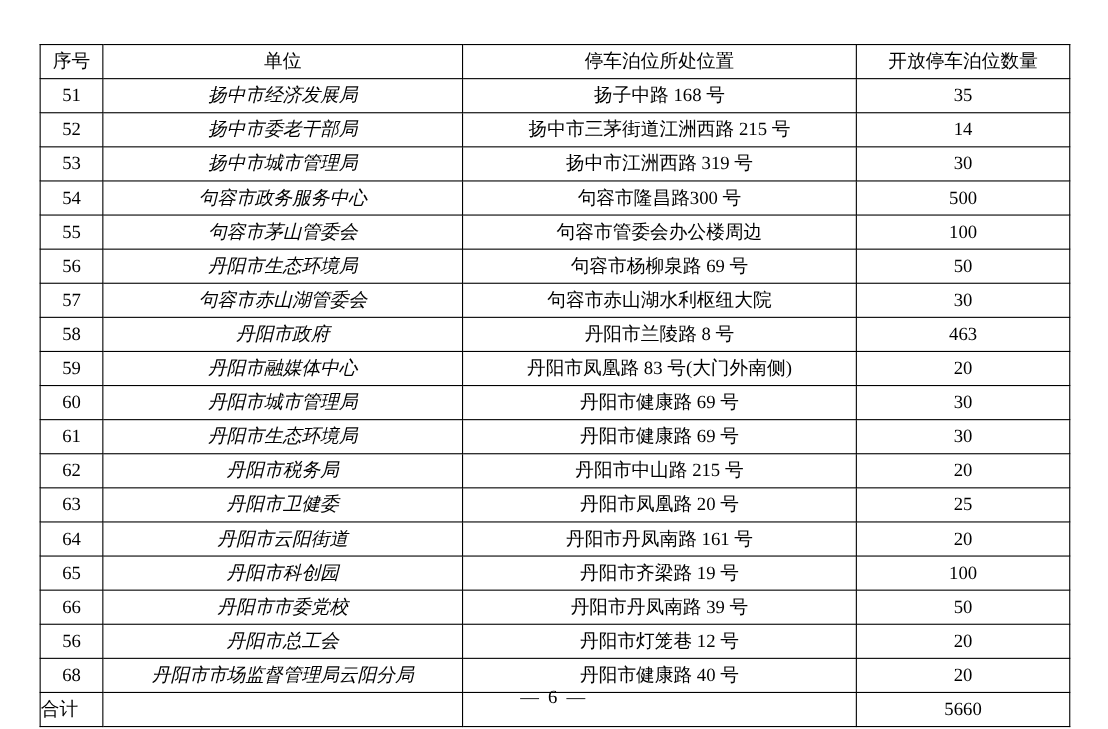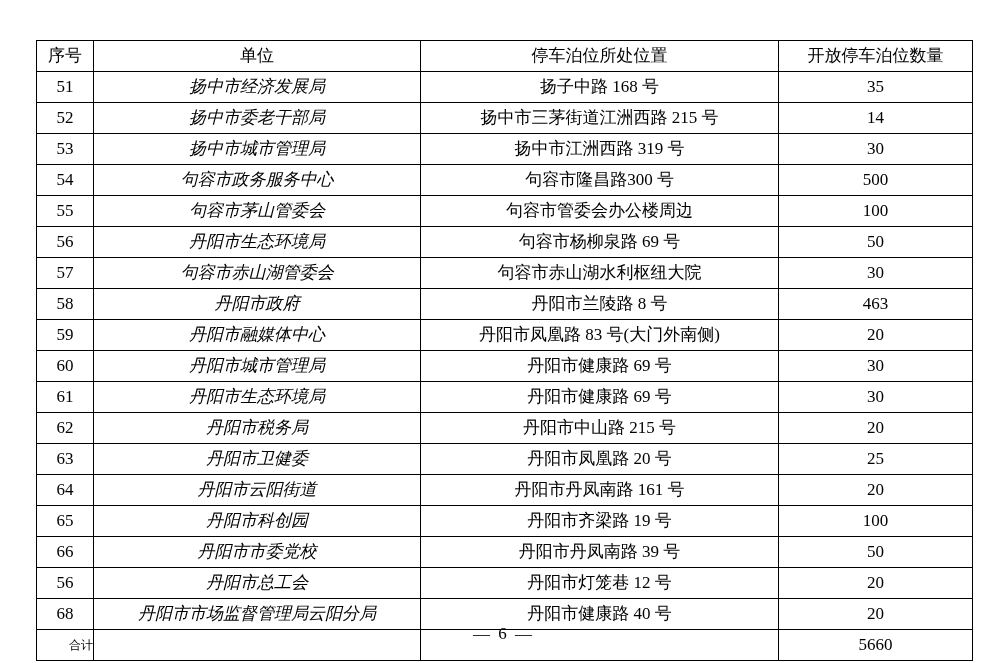--- a/index.html
+++ b/index.html
@@ -68,22 +68,22 @@
     text-align: center;
     font-size: 17px;
     padding-left: 12px;
   }
   td.cnt {
     text-align: center;
     font-size: 17px;
     margin-top: 28px;
   }
   tr.total td.idx {
-    text-align: right;
-    font-size: 12px;
+    text-align: left;
+    font-size: 17px;
   }
   .footer {
     position: absolute;
     left: 0;
     top: 624px;
     width: 1007px;
     text-align: center;
     font-size: 17px;
     letter-spacing: 2px;
   }

